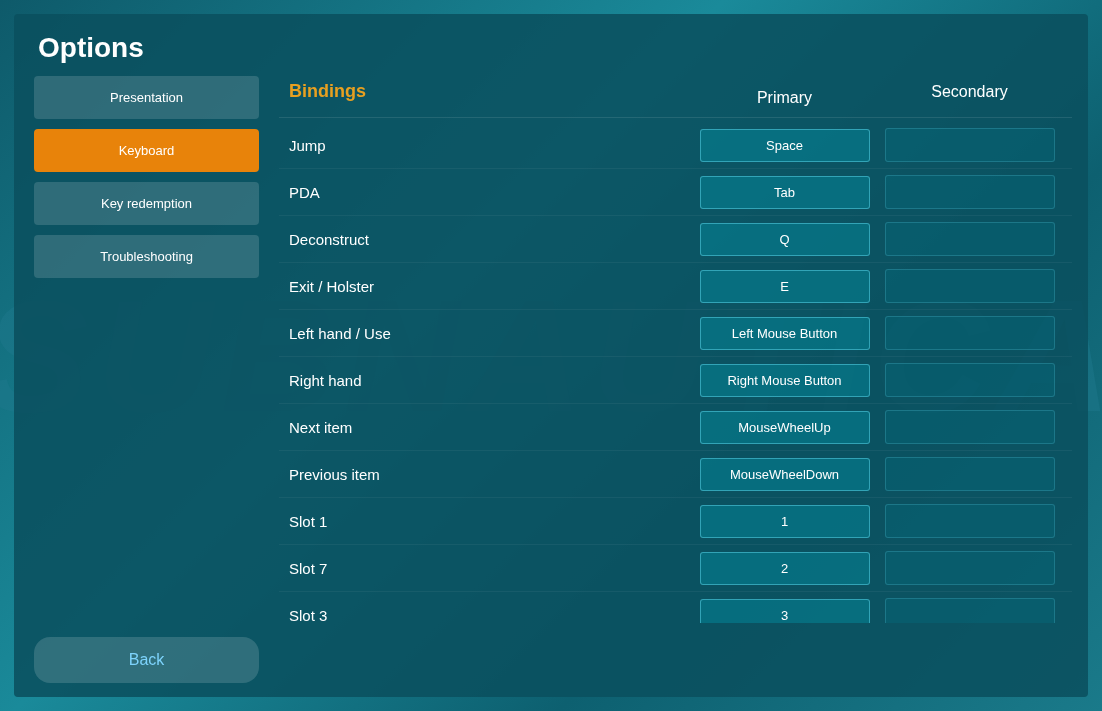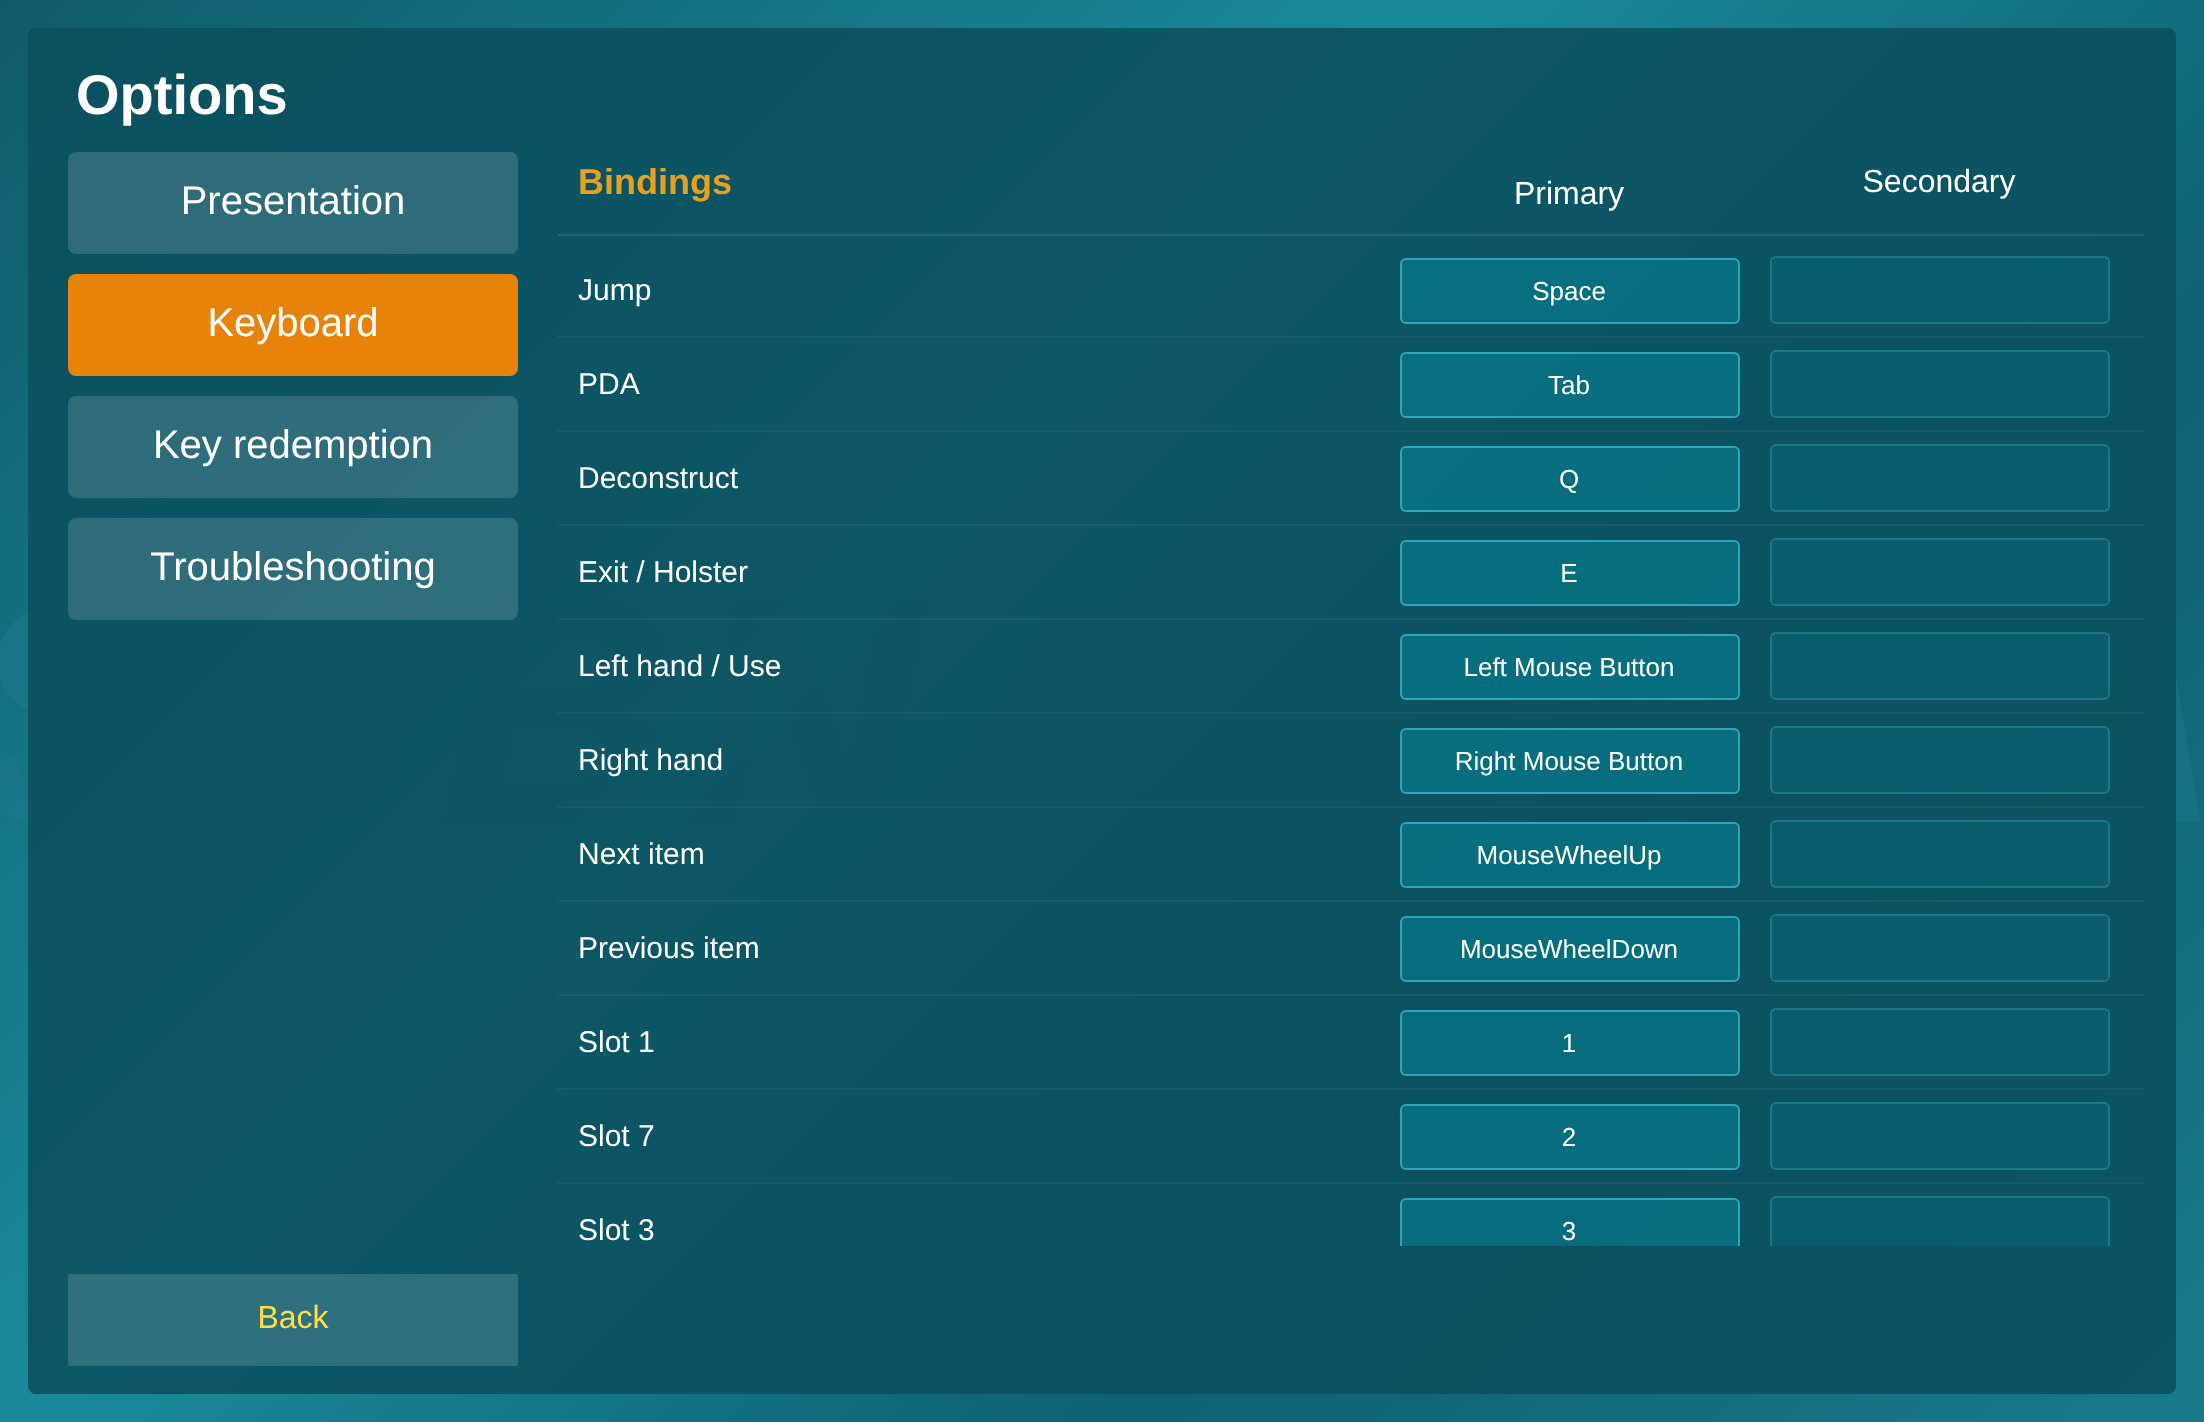--- a/index.html
+++ b/index.html
@@ -74,21 +74,21 @@
       flex-direction: column;
       gap: 10px;
       flex-shrink: 0;
     }
 
     .sidebar-btn {
       padding: 14px 10px;
       border-radius: 4px;
       border: none;
       cursor: pointer;
-      font-size: 20px;
+      font-size: 13px;
       font-weight: 500;
       text-align: center;
     }
 
     .sidebar-btn.inactive {
       background: rgba(255,255,255,0.15);
       color: white;
     }
 
     .sidebar-btn.active {
@@ -198,22 +198,22 @@
     .modal-footer {
       padding: 14px 20px;
       display: flex;
       align-items: center;
     }
 
     .back-btn {
       padding: 14px 40px;
       background: rgba(255,255,255,0.15);
       border: none;
-      border-radius: 1px;
-      color: #fde047;
+      border-radius: 16px;
+      color: #7dd3fc;
       font-size: 16px;
       font-weight: 500;
       cursor: pointer;
       width: 225px;
       text-align: center;
     }
   </style>
 </head>
 <body>
 

